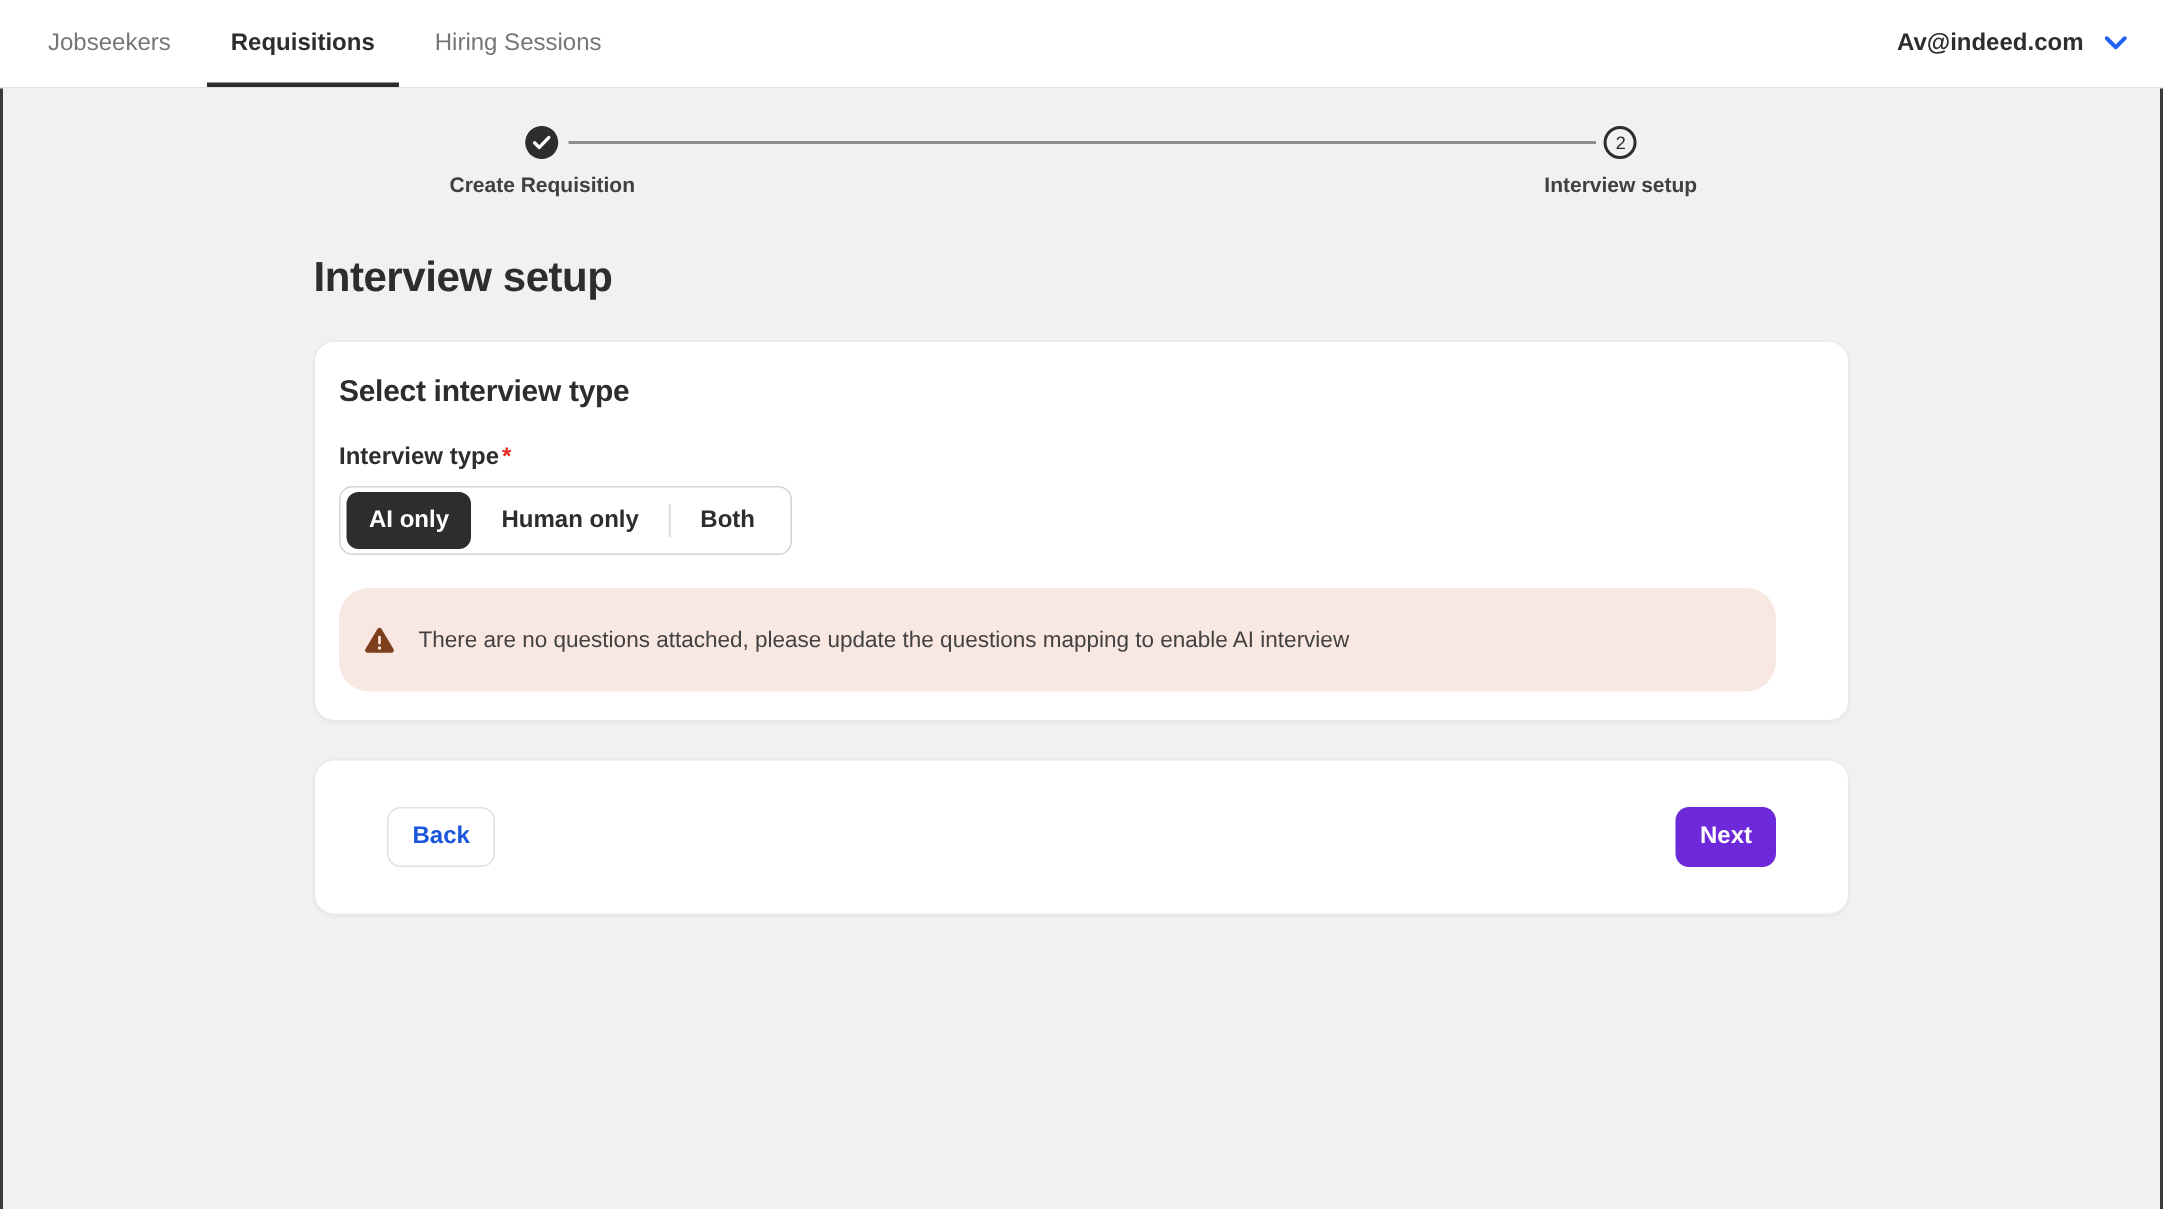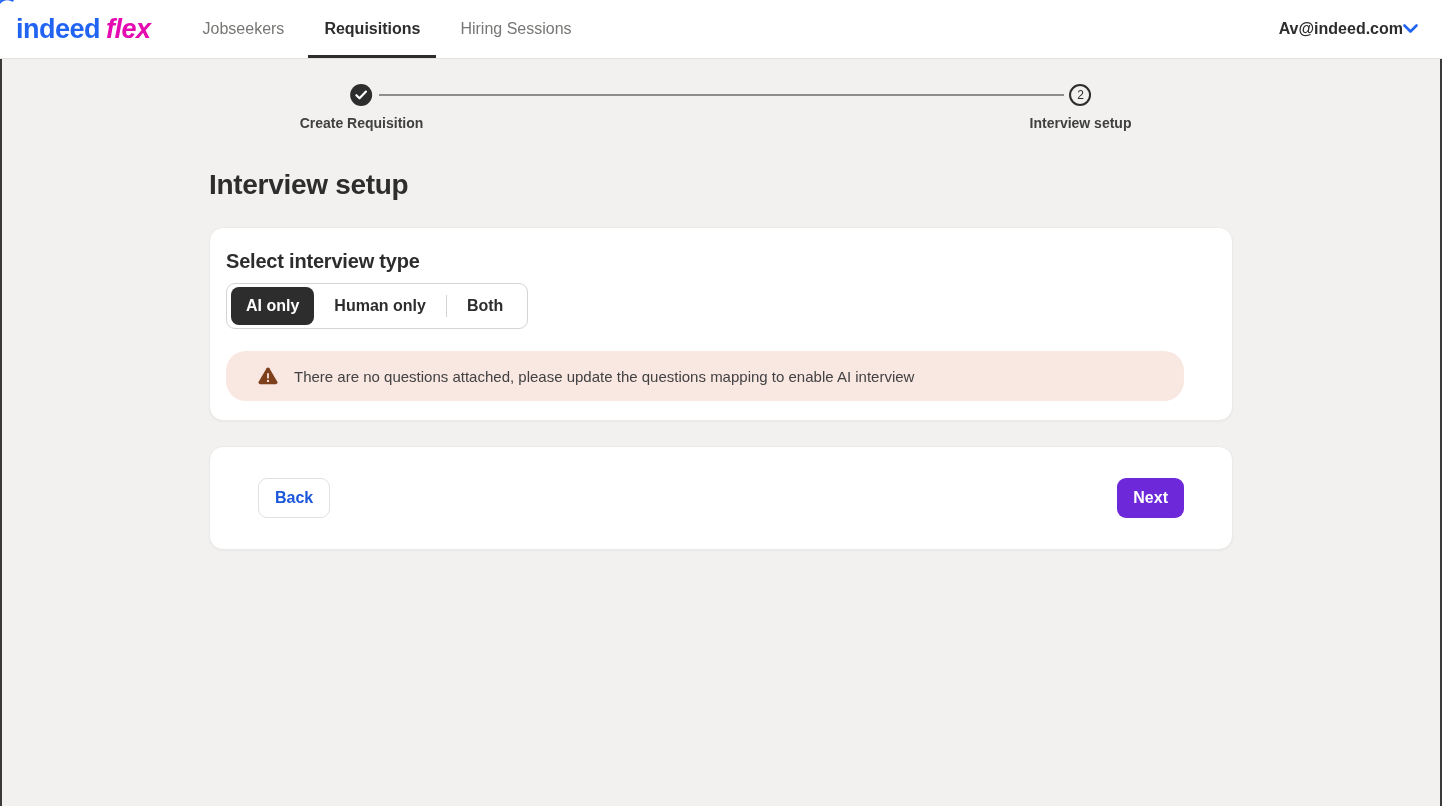--- a/index.html
+++ b/index.html
@@ -21,21 +21,21 @@
   }
   .logo-arc { position:absolute; left:-3px; top:-4px; }
   .logo-flex { color:#e40bb0; font-weight:700; font-style:italic; font-size:27px; letter-spacing:-0.5px; }
   nav { display:flex; align-items:stretch; gap:8px; flex:1; }
   .nav-item {
     display:flex; align-items:center; padding:3px 16px 0 16px;
     font-size:16px; color:#767674; cursor:pointer; border-bottom:3px solid transparent;
   }
   .nav-item.active { color:#2d2d2d; font-weight:700; border-bottom-color:#2d2d2d; }
   .account {
-    display:flex; align-items:center; cursor:pointer; margin-left:auto;
+    display:flex; align-items:center; gap:14px; cursor:pointer; margin-left:auto;
   }
   .account-email { font-size:16px; font-weight:700; color:#2d2d2d; }
 
   
   main {
     height:747px; background:#f2f1ef;
     border-left:2px solid #3a3a38; border-right:2px solid #3a3a38;
   }
 
   
@@ -78,22 +78,22 @@
   }
   .seg {
     border:none; background:transparent; font-family:inherit;
     font-size:16px; font-weight:700; color:#2d2d2d;
     height:38px; padding:0 20px; border-radius:8px; cursor:pointer;
   }
   .seg.selected { background:#2d2d2d; color:#ffffff; padding:0 15px; }
   .seg-divider { width:1px; height:22px; background:#d6d4d2; }
 
   .alert {
-    margin:22px 32px 0 0; height:50px; border-radius:20px;
-    background:#f9e7e2; display:flex; align-items:center; gap:16px; padding:0 32px;
+    margin:22px 32px 0 0; height:69px; border-radius:20px;
+    background:#f9e7e2; display:flex; align-items:center; gap:16px; padding:0 17px;
   }
   .alert-text { font-size:15px; color:#424242; }
 
   
   .card-actions {
     margin-top:25px; height:104px;
     display:flex; align-items:center; justify-content:space-between; padding:0 48px;
   }
   .btn {
     font-family:inherit; font-size:16px; font-weight:700;
@@ -101,27 +101,20 @@
   }
   .btn-back { background:#ffffff; border:1px solid #e3e1df; color:#1a56db; }
   .btn-next { background:#6d28d9; border:none; color:#ffffff; cursor:default; }
 </style>
 </head>
 <body>
 
 <div class="app">
 
   <header>
-    <div class="logo">
-      <span class="logo-indeed">indeed</span>
-      <svg class="logo-arc" width="17" height="9" viewBox="0 0 17 9">
-        <path d="M1.5 8 Q 7 0.5 15.5 4.5" stroke="#2164f3" stroke-width="2.4" fill="none" stroke-linecap="round"></path>
-      </svg>
-      <span class="logo-flex">flex</span>
-    </div>
     <nav>
       <div class="nav-item">Jobseekers</div>
       <div class="nav-item active">Requisitions</div>
       <div class="nav-item">Hiring Sessions</div>
     </nav>
     <div class="account">
       <span class="account-email">Av@indeed.com</span>
       <svg width="15" height="10" viewBox="0 0 15 10">
         <path d="M1.5 1.5 L7.5 7.5 L13.5 1.5" stroke="#2164f3" stroke-width="2.6" fill="none" stroke-linecap="round" stroke-linejoin="round"></path>
       </svg>
@@ -146,20 +139,23 @@
         </div>
         <div class="step-label">Interview setup</div>
       </div>
     </div>
 
     <div class="content">
       <h1>Interview setup</h1>
 
       <section class="card card-form">
         <h2>Select interview type</h2>
+        <div class="field-label">
+          <span>Interview type</span><span class="req">*</span>
+        </div>
         <div class="segmented">
           <button class="seg selected">AI only</button>
           <button class="seg">Human only</button>
           <span class="seg-divider"></span>
           <button class="seg">Both</button>
         </div>
         <div class="alert">
           <svg width="20" height="18" viewBox="0 0 24 22">
             <path d="M13.7 1.6 a2 2 0 0 0-3.4 0 L0.6 18 a2 2 0 0 0 1.7 3 h19.4 a2 2 0 0 0 1.7-3 Z" fill="#7d3f1c"></path>
             <rect x="10.9" y="7.2" width="2.2" height="7" rx="1.1" fill="#f9e7e2"></rect>

